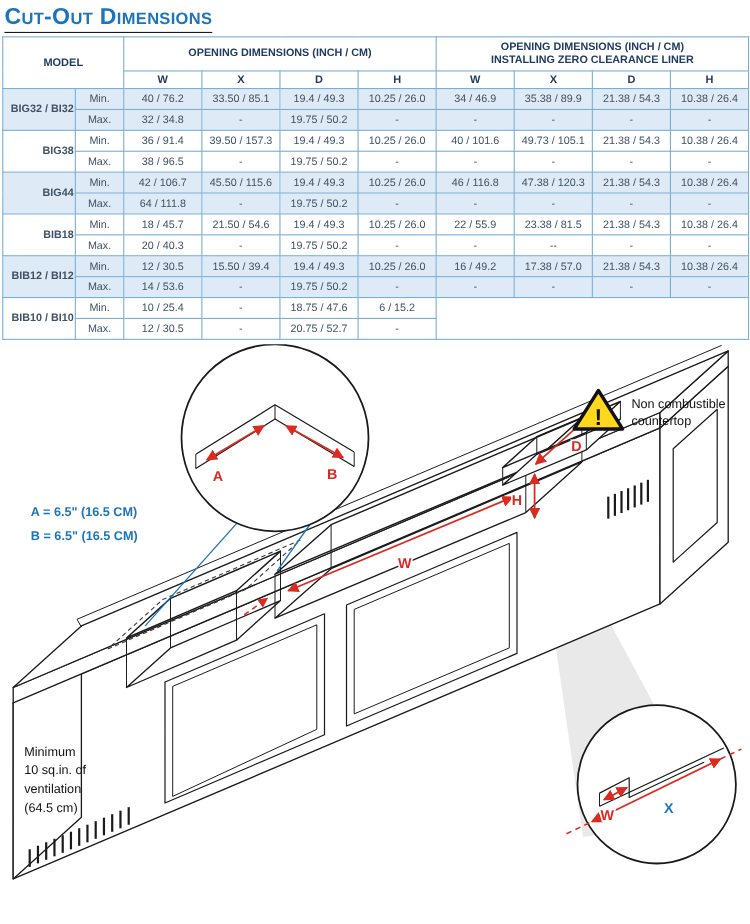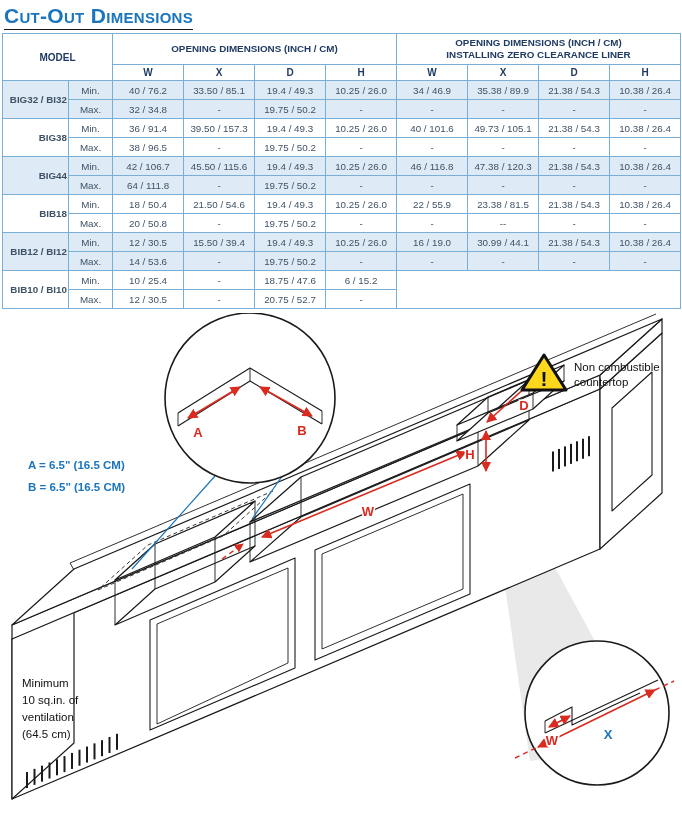--- a/index.html
+++ b/index.html
@@ -152,49 +152,49 @@
           <td class="dim-cell">19.75 / 50.2</td>
           <td class="dim-cell">-</td>
           <td class="dim-cell">-</td>
           <td class="dim-cell">-</td>
           <td class="dim-cell">-</td>
           <td class="dim-cell">-</td>
         </tr>
         <tr class="row-min">
           <td class="model-cell" rowspan="2">BIB18</td>
           <td class="minmax-cell">Min.</td>
-          <td class="dim-cell">18 / 50.4</td>
+          <td class="dim-cell">18 / 45.7</td>
           <td class="dim-cell">21.50 / 54.6</td>
           <td class="dim-cell">19.4 / 49.3</td>
           <td class="dim-cell">10.25 / 26.0</td>
           <td class="dim-cell">22 / 55.9</td>
           <td class="dim-cell">23.38 / 81.5</td>
           <td class="dim-cell">21.38 / 54.3</td>
           <td class="dim-cell">10.38 / 26.4</td>
         </tr>
         <tr class="row-max">
           <td class="minmax-cell">Max.</td>
-          <td class="dim-cell">20 / 50.8</td>
+          <td class="dim-cell">20 / 40.3</td>
           <td class="dim-cell">-</td>
           <td class="dim-cell">19.75 / 50.2</td>
           <td class="dim-cell">-</td>
           <td class="dim-cell">-</td>
           <td class="dim-cell">--</td>
           <td class="dim-cell">-</td>
           <td class="dim-cell">-</td>
         </tr>
         <tr class="shaded row-min">
           <td class="model-cell" rowspan="2">BIB12 / BI12</td>
           <td class="minmax-cell">Min.</td>
           <td class="dim-cell">12 / 30.5</td>
           <td class="dim-cell">15.50 / 39.4</td>
           <td class="dim-cell">19.4 / 49.3</td>
           <td class="dim-cell">10.25 / 26.0</td>
-          <td class="dim-cell">16 / 19.0</td>
-          <td class="dim-cell">30.99 / 44.1</td>
+          <td class="dim-cell">16 / 49.2</td>
+          <td class="dim-cell">17.38 / 57.0</td>
           <td class="dim-cell">21.38 / 54.3</td>
           <td class="dim-cell">10.38 / 26.4</td>
         </tr>
         <tr class="shaded row-max">
           <td class="minmax-cell">Max.</td>
           <td class="dim-cell">14 / 53.6</td>
           <td class="dim-cell">-</td>
           <td class="dim-cell">19.75 / 50.2</td>
           <td class="dim-cell">-</td>
           <td class="dim-cell">-</td>

